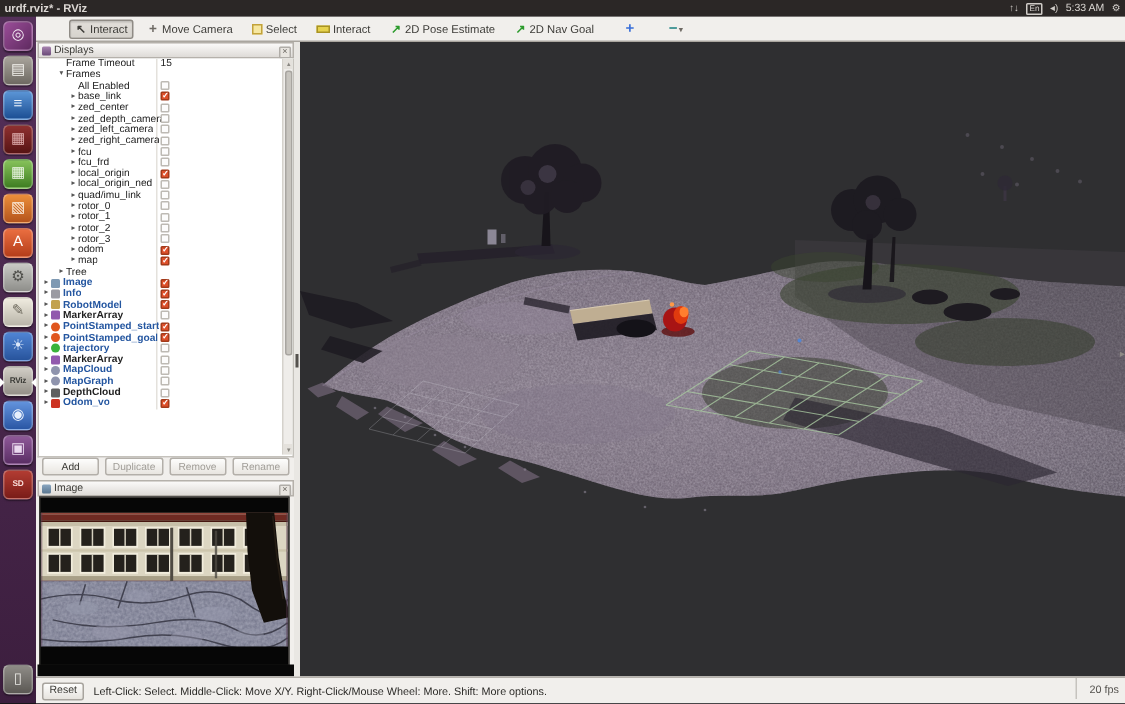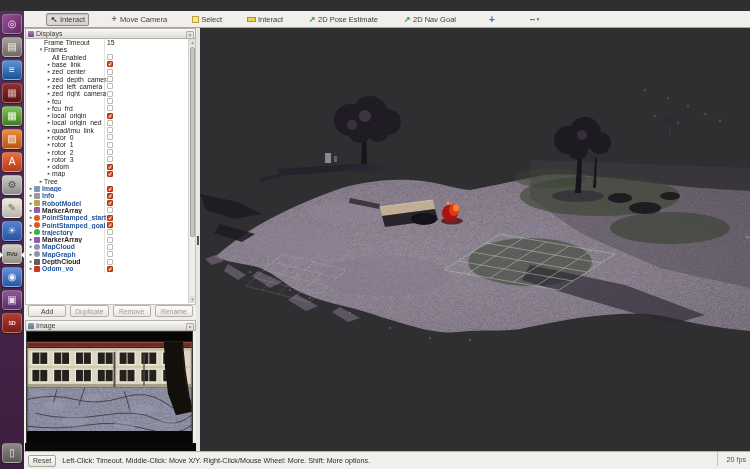--- a/index.html
+++ b/index.html
@@ -25,21 +25,21 @@
   .licon .g{font-size:10px;line-height:10px}
   .licon.small .g{font-size:5.5px;font-weight:bold;letter-spacing:-.2px}
   .arl{position:absolute;left:-3px;top:7px;width:0;height:0;border-left:3px solid #fff;
     border-top:3px solid transparent;border-bottom:3px solid transparent}
   .arr{position:absolute;right:-3px;top:7px;width:0;height:0;border-right:3px solid #fff;
     border-top:3px solid transparent;border-bottom:3px solid transparent}
 
   
   #rviz{position:absolute;left:24px;top:11px;width:726px;height:458px;background:#f1efec}
   #toolbar{position:absolute;left:0;top:0;width:726px;height:17px;background:#f1efec;
-    border-bottom:1px solid #aaa69f;display:flex;align-items:center;padding-left:22px;gap:17px}
+    border-bottom:1px solid #aaa69f;display:flex;align-items:center;padding-left:22px;gap:5px}
   .tb{display:inline-flex;align-items:center;height:13px;border:1px solid transparent;border-radius:2px;
     background:transparent;font-family:"Liberation Sans",sans-serif;font-size:7.5px;color:#3c3b37;padding:0 3px;gap:2px}
   .tb.active{border-color:#8f8b85;background:linear-gradient(#e2dfda,#d6d3cd);box-shadow:inset 0 1px 1px rgba(0,0,0,.15)}
   .tb .ic{display:inline-flex;width:8px;height:9px;align-items:center;justify-content:center;font-size:8px}
   .i-interact .ic::before{content:"↖";color:#3d3c38;font-weight:bold}
   .i-move .ic::before{content:"+";color:#6e6a64;font-weight:bold;font-size:9px}
   .i-select .ic{width:7px;height:7px;border:1px solid #c2a23a;background:#f6e7a0}
   .i-measure .ic{width:9px;height:5px;background:#e6d24c;border:1px solid #a89224}
   .i-pose .ic::before,.i-goal .ic::before{content:"↗";color:#2c9b2c;font-weight:bold}
   #plusbtn,#morebtn{display:inline-flex;align-items:center;height:13px;border:1px solid transparent;
@@ -111,20 +111,30 @@
   #help{margin-left:6px;white-space:nowrap}
   #help .seg.b{font-weight:normal}
   #fps{position:absolute;right:4px;top:0;height:14px;display:flex;align-items:center;
     border-left:1px solid #c6c3be;padding-left:8px;color:#55534f}
 </style>
 </head>
 <body>
 
 <div id="screen">
 
+  <div id="menubar">
+    <span id="wtitle">urdf.rviz* - RViz</span>
+    <span id="tray">
+      <span class="ticn">↑↓</span>
+      <span id="kbd">En</span>
+      <span class="ticn">◂)</span>
+      <span id="clock">5:33 AM</span>
+      <span class="ticn">⚙</span>
+    </span>
+  </div>
 
   <div id="launcher">
 
   <div class="licon" style="background: linear-gradient(135deg, rgb(154, 77, 152), rgb(95, 42, 96)); top: 3px;">
 
         <span class="g" style="color: rgb(242, 231, 242);">◎</span>
 
       </div>
       <div class="licon" style="background: linear-gradient(rgb(168, 163, 155), rgb(110, 105, 98)); top: 26px;">
 
@@ -692,17 +702,17 @@
           </g>
         </svg>
         <span id="rhandle">▸</span>
       </div>
     </div>
 
     <div id="statusbar">
       <button id="resetbtn">Reset</button>
       <span id="help">
         
-      <span class="seg b">Left-Click:</span><span class="seg"> Timeout.  </span><span class="seg b">Middle-Click:</span><span class="seg"> Move X/Y.  </span><span class="seg b">Right-Click/Mouse Wheel:</span><span class="seg"> More.  </span><span class="seg b">Shift:</span><span class="seg"> More options.</span></span>
+      <span class="seg b">Left-Click:</span><span class="seg"> Select.  </span><span class="seg b">Middle-Click:</span><span class="seg"> Move X/Y.  </span><span class="seg b">Right-Click/Mouse Wheel:</span><span class="seg"> More.  </span><span class="seg b">Shift:</span><span class="seg"> More options.</span></span>
       <span id="fps">20 fps</span>
     </div>
   </div>
 </div>
 
 </body></html>

